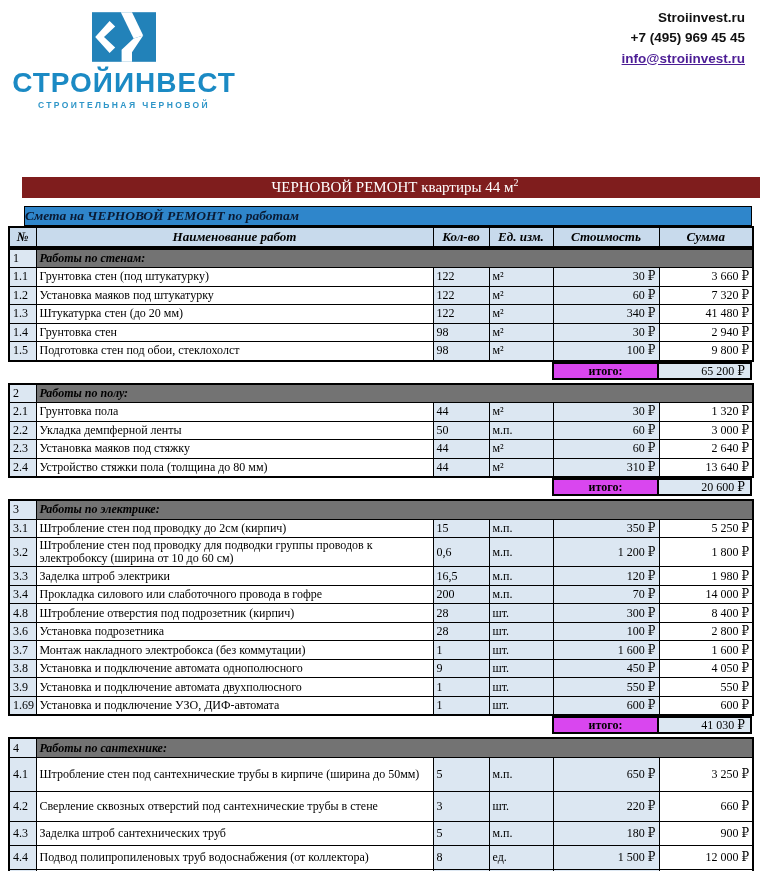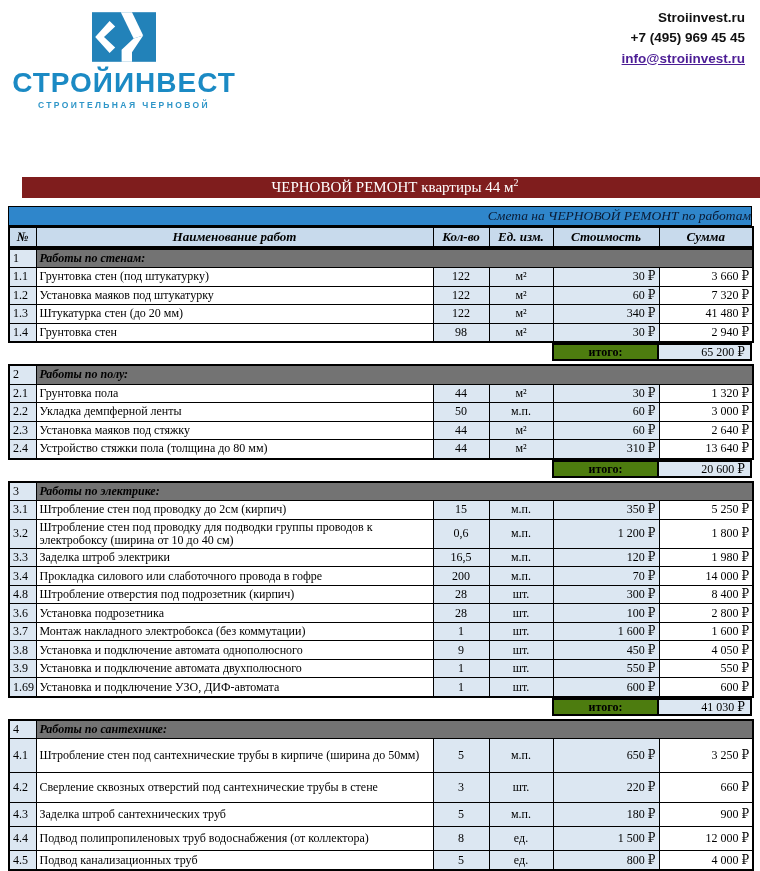--- a/index.html
+++ b/index.html
@@ -19,41 +19,41 @@
     font-family:"Liberation Sans","DejaVu Sans",sans-serif;font-weight:bold;
     font-size:13.5px;line-height:1.5;color:#111;}
   .contacts .email{display:block;text-decoration:underline;color:#4c1d95;}
   
   .title-bar{position:absolute;top:177px;left:6px;width:746px;height:21px;
     background:#7f1d1d;color:#fff;text-align:center;font-size:15px;line-height:21px;overflow:visible;margin-left:16px;}
   .title-bar sup{font-size:10px;line-height:0;}
   
   .sheet{position:absolute;left:8px;top:206px;width:744px;font-size:12px;}
   .caption{background:#2F86CB;border:1px solid #000;color:#0A1A33;
-    font-weight:normal;font-style:italic;text-align:right;font-size:13.5px;padding:1px 0;}
+    font-weight:bold;font-style:italic;text-align:left;font-size:13.5px;padding:1px 0;margin-left:16px;}
   table.sec{border-collapse:collapse;table-layout:fixed;width:744px;border:2px solid #000;}
   table.sec td{border:1px solid #000;vertical-align:middle;padding:1px 3px;
     height:15.5px;line-height:1.1;overflow:hidden;}
   .head-table td{background:#C8DAEC;font-weight:bold;font-style:italic;
     text-align:center;font-size:13px;height:16px;}
   .shade{background:#DCE7F2;}
   .c-num{padding-left:2px;}
-  .c-qty,.c-unit{text-align:center;}
+  .c-qty,.c-unit{}
   .c-price,.c-sum{text-align:right;padding-right:5px;}
   .sec-title{font-weight:bold;font-style:italic;background:#737373;}
   
   table[data-sec="4"] tbody tr:nth-child(2) td{height:31px;}
   table[data-sec="4"] tbody tr:nth-child(3) td{height:27px;}
   table[data-sec="4"] tbody tr:nth-child(4) td{height:21px;}
   table[data-sec="4"] tbody tr:nth-child(5) td{height:21px;}
   table[data-sec="4"] tbody tr:nth-child(8) td{height:27px;}
   
   .subrow{display:flex;width:744px;margin-bottom:3px;}
   .sub-spacer{width:544px;}
-  .sub-label{width:106px;box-sizing:border-box;background:#4d7c0f;border:2px solid #000;
+  .sub-label{width:106px;box-sizing:border-box;background:#d946ef;border:2px solid #000;
     border-right:1px solid #000;font-weight:bold;text-align:center;height:18px;line-height:14px;}
   .sub-value{width:94px;box-sizing:border-box;background:#DCE7F2;border:2px solid #000;
     border-left:1px solid #000;text-align:right;padding-right:5px;height:18px;line-height:14px;}
 </style>
 </head>
 <body>
 
 <div class="logo">
   <svg width="64" height="56" viewBox="0 0 80 62">
     <rect x="0" y="0" width="80" height="62" fill="#2282B9"></rect>
@@ -139,20 +139,28 @@
             <td class="c-sum">41 480 ₽</td>
           </tr>
           <tr>
             <td class="c-num shade">1.4</td>
             <td class="c-name">Грунтовка стен</td>
             <td class="c-qty shade">98</td>
             <td class="c-unit shade">м²</td>
             <td class="c-price shade">30 ₽</td>
             <td class="c-sum">2 940 ₽</td>
           </tr>
+          <tr>
+            <td class="c-num shade">1.5</td>
+            <td class="c-name">Подготовка стен под обои, стеклохолст</td>
+            <td class="c-qty shade">98</td>
+            <td class="c-unit shade">м²</td>
+            <td class="c-price shade">100 ₽</td>
+            <td class="c-sum">9 800 ₽</td>
+          </tr>
         </tbody>
       </table>
       <div class="subrow">
         <div class="sub-spacer"></div>
         <div class="sub-label">итого:</div>
         <div class="sub-value">65 200 ₽</div>
       </div>
       <table class="sec" data-sec="2">
         <colgroup>
           <col style="width: 27px;">
@@ -223,21 +231,21 @@
           <tr>
             <td class="c-num shade">3.1</td>
             <td class="c-name">Штробление стен под проводку до 2см (кирпич)</td>
             <td class="c-qty shade">15</td>
             <td class="c-unit shade">м.п.</td>
             <td class="c-price shade">350 ₽</td>
             <td class="c-sum">5 250 ₽</td>
           </tr>
           <tr>
             <td class="c-num shade">3.2</td>
-            <td class="c-name">Штробление стен под проводку для подводки группы проводов к электробоксу (ширина от 10 до 40 см)</td>
+            <td class="c-name">Штробление стен под проводку для подводки группы проводов к электробоксу (ширина от 10 до 60 см)</td>
             <td class="c-qty shade">0,6</td>
             <td class="c-unit shade">м.п.</td>
             <td class="c-price shade">1 200 ₽</td>
             <td class="c-sum">1 800 ₽</td>
           </tr>
           <tr>
             <td class="c-num shade">3.3</td>
             <td class="c-name">Заделка штроб электрики</td>
             <td class="c-qty shade">16,5</td>
             <td class="c-unit shade">м.п.</td>

